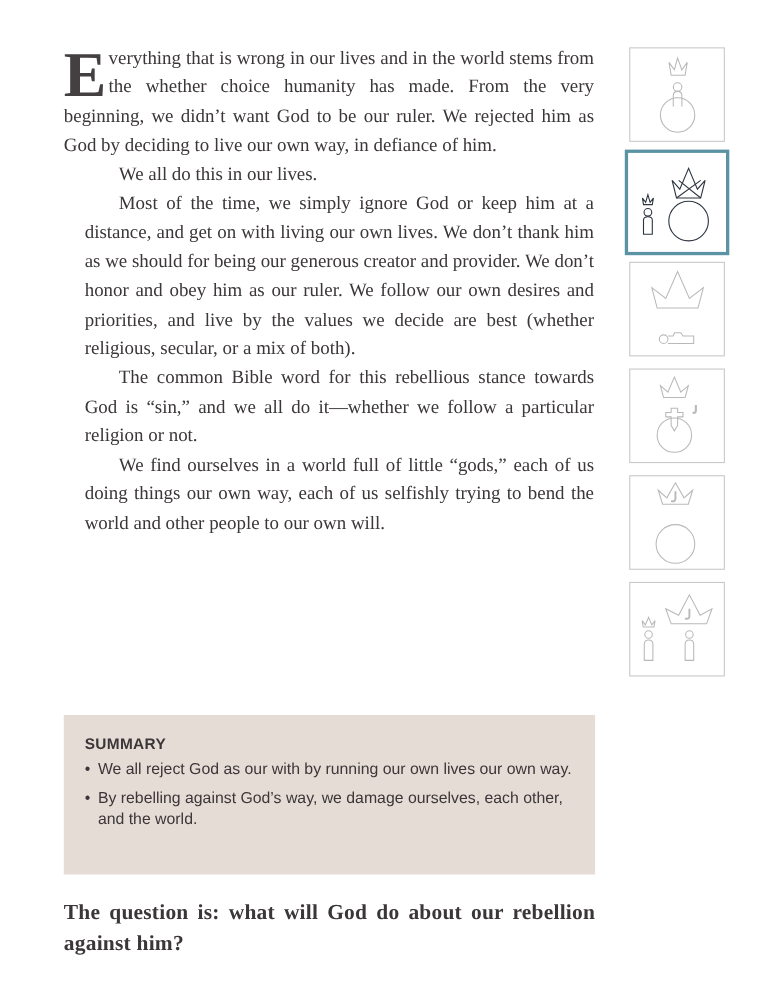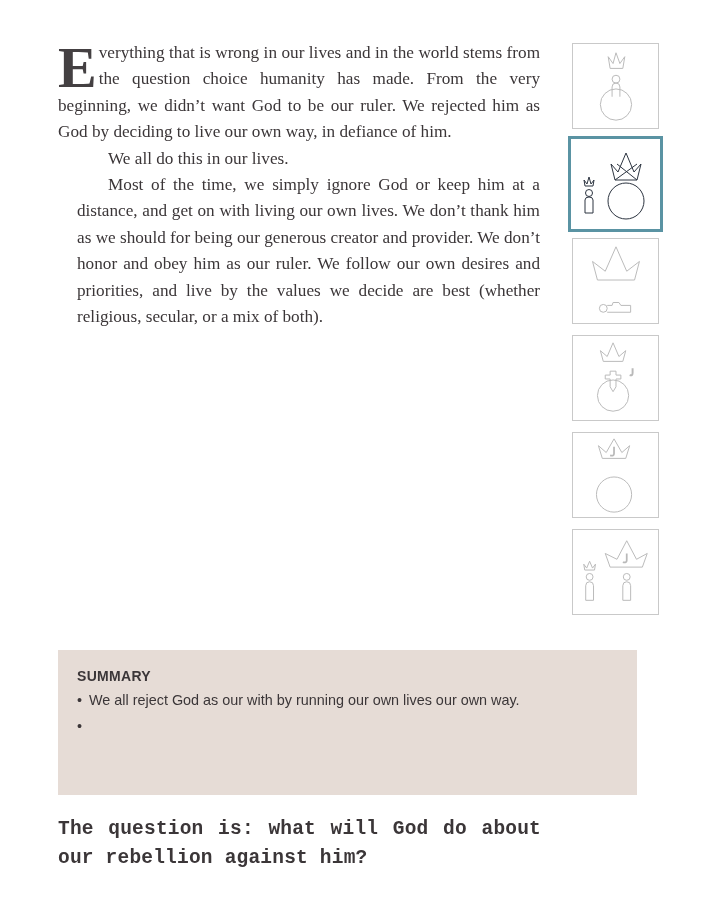--- a/index.html
+++ b/index.html
@@ -14,67 +14,69 @@
     }
     .body-text p { margin: 0; }
     .body-text p.indent { text-indent: 31px; margin-left: 19px; }
     .dropcap {
       float: left; font-size: 58px; line-height: 46px; height: 46px;
       margin: 5px 2px 0 0; color: #444042; font-weight: bold;
       font-family: "Liberation Serif", "DejaVu Serif", serif;
     }
 
     .summary {
-      position: absolute; left: 58px; top: 650px; width: 579px; height: 145px;
+      position: absolute; left: 58px; top: 650px; width: 483px; height: 145px;
       background: #e6dcd6; box-sizing: border-box; padding: 18px 18px 0 19px;
       font-family: "Liberation Sans", "DejaVu Sans", sans-serif; color: #3b3638;
     }
     .summary h3 {
       margin: 0 0 7px 0; font-size: 14px; font-weight: bold; letter-spacing: 0.3px;
     }
     .summary ul { list-style: none; margin: 0; padding: 0; }
     .summary li {
       position: relative; padding-left: 12px; font-size: 14.4px; line-height: 19.5px;
       margin-bottom: 6px;
     }
     .summary li .bullet { position: absolute; left: 0; top: 0; }
 
     .question {
       position: absolute; left: 58px; top: 815px; width: 483px;
-      font-family: Liberation Mono, monospace; font-weight: bold;
+      font-family: Liberation Serif, serif; font-weight: bold;
       font-size: 19.5px; line-height: 29px; color: #3b3638; text-align: justify;
       text-align-last: left; letter-spacing: 0.2px;
     }
 
     .thumbs { position: absolute; left: 572px; top: 43px; width: 88px; }
     .thumb {
       position: absolute; left: 0; width: 87px; height: 86px; box-sizing: border-box;
       border: 1.5px solid #c9c9c9; background: #fff; cursor: pointer;
     }
     .thumb.active {
       left: -4px; width: 95px; height: 96px; border: 3px solid #5a93a3;
     }
     .thumb svg { position: absolute; left: 0; top: 0; width: 100%; height: 100%; }
   </style>
 </head>
 <body>
 
 <div class="page">
 
   <div class="body-text">
-    <p><span class="dropcap">E</span><span>verything that is wrong in our lives and in the world stems from the question choice humanity has made. From the very beginning, we didn’t want God to be our ruler. We rejected him as God by deciding to live our own way, in defiance of him.</span></p>
+    <p><span class="dropcap">E</span><span>verything that is wrong in our lives and in the world stems from the whether choice humanity has made. From the very beginning, we didn’t want God to be our ruler. We rejected him as God by deciding to live our own way, in defiance of him.</span></p>
     <p class="indent">We all do this in our lives.</p>
     <p class="indent">Most of the time, we simply ignore God or keep him at a distance, and get on with living our own lives. We don’t thank him as we should for being our generous creator and provider. We don’t honor and obey him as our ruler. We follow our own desires and priorities, and live by the values we decide are best (whether religious, secular, or a mix of both).</p>
+    <p class="indent">The common Bible word for this rebellious stance towards God is “sin,” and we all do it—whether we follow a particular religion or not.</p>
+    <p class="indent">We find ourselves in a world full of little “gods,” each of us doing things our own way, each of us selfishly trying to bend the world and other people to our own will.</p>
   </div>
 
   <div class="summary">
     <h3>SUMMARY</h3>
     <ul>
       <li><span class="bullet">•</span><span>We all reject God as our with by running our own lives our own way.</span></li>
-      <li><span class="bullet">•</span></li>
+      <li><span class="bullet">•</span><span>By rebelling against God’s way, we damage ourselves, each other, and the world.</span></li>
     </ul>
   </div>
 
   <div class="question">The question is: what will God do about our rebellion against him?</div>
 
   <div class="thumbs">
 
     <div class="thumb" style="top:0">
       <svg viewBox="0 0 87 86" fill="none" stroke="#b9b9b9" stroke-width="1">
         <path d="M36 13 L41 20 L44 9 L48 20 L53 13 L51 25 L38 25 Z"></path>

